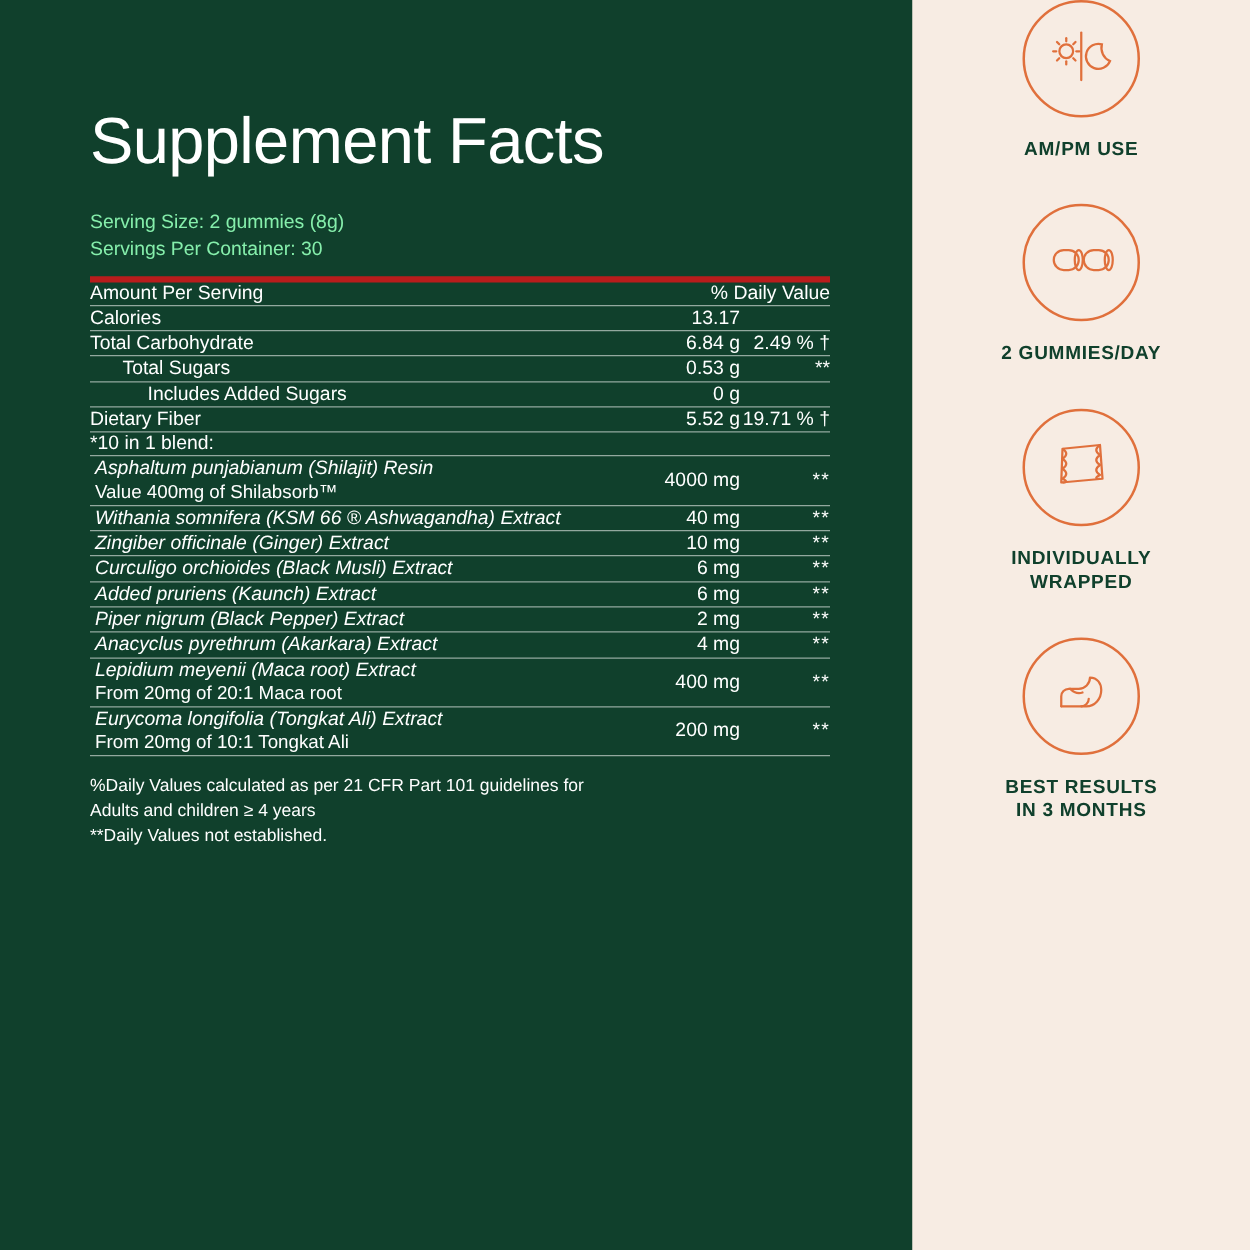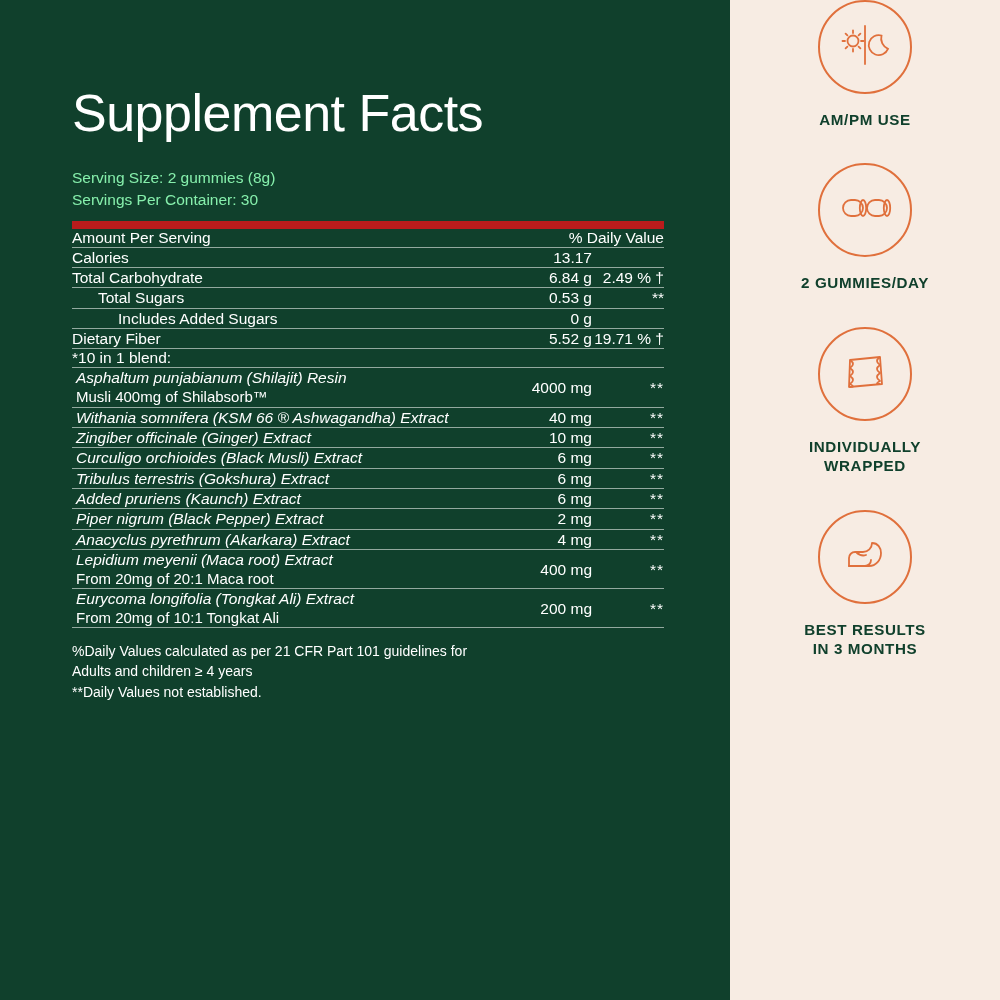--- a/index.html
+++ b/index.html
@@ -34,21 +34,21 @@
     width: 592px;
     border-collapse: collapse;
   }
   #facts-table td, #facts-table th {
     padding: 0;
     vertical-align: middle;
     color: #ffffff;
     font-weight: 400;
     text-align: left;
   }
-  .rule-thick { border-top: 8px solid #b91c1c; }
+  .rule-thick { border-top: 5px solid #b91c1c; }
   .rule-thin  { border-top: 1px solid rgba(255,255,255,0.55); }
 
   .hdr-row th {
     font-size: 15.5px;
     font-weight: 700;
     padding: 7px 0 6px 0;
   }
   .hdr-right { text-align: right !important; }
 
   .row td {
@@ -149,21 +149,21 @@
           <td class="dv-cell">19.71 % †</td>
         </tr>
       </tbody>
     <tbody id="blend-body">
         <tr class="blend-row rule-thin">
           <td colspan="3">*10 in 1 blend:</td>
         </tr>
         <tr class="row rule-thin">
           <td class="name-cell inner-left-pad">
             <span class="sub-name">Asphaltum punjabianum (Shilajit) Resin</span>
-            <span class="sub-from">Musli 400mg of Shilabsorb™</span>
+            <span class="sub-from">Value 400mg of Shilabsorb™</span>
           </td>
           <td class="val-cell">4000 mg</td>
           <td class="dv-cell stars">**</td>
         </tr>
         <tr class="row rule-thin">
           <td class="name-cell inner-left-pad">
             <span class="sub-name">Withania somnifera (KSM 66 ® Ashwagandha) Extract</span>
           </td>
           <td class="val-cell">40 mg</td>
           <td class="dv-cell stars">**</td>
@@ -171,27 +171,20 @@
         <tr class="row rule-thin">
           <td class="name-cell inner-left-pad">
             <span class="sub-name">Zingiber officinale (Ginger) Extract</span>
           </td>
           <td class="val-cell">10 mg</td>
           <td class="dv-cell stars">**</td>
         </tr>
         <tr class="row rule-thin">
           <td class="name-cell inner-left-pad">
             <span class="sub-name">Curculigo orchioides (Black Musli) Extract</span>
-          </td>
-          <td class="val-cell">6 mg</td>
-          <td class="dv-cell stars">**</td>
-        </tr>
-        <tr class="row rule-thin">
-          <td class="name-cell inner-left-pad">
-            <span class="sub-name">Tribulus terrestris (Gokshura) Extract</span>
           </td>
           <td class="val-cell">6 mg</td>
           <td class="dv-cell stars">**</td>
         </tr>
         <tr class="row rule-thin">
           <td class="name-cell inner-left-pad">
             <span class="sub-name">Added pruriens (Kaunch) Extract</span>
           </td>
           <td class="val-cell">6 mg</td>
           <td class="dv-cell stars">**</td>

